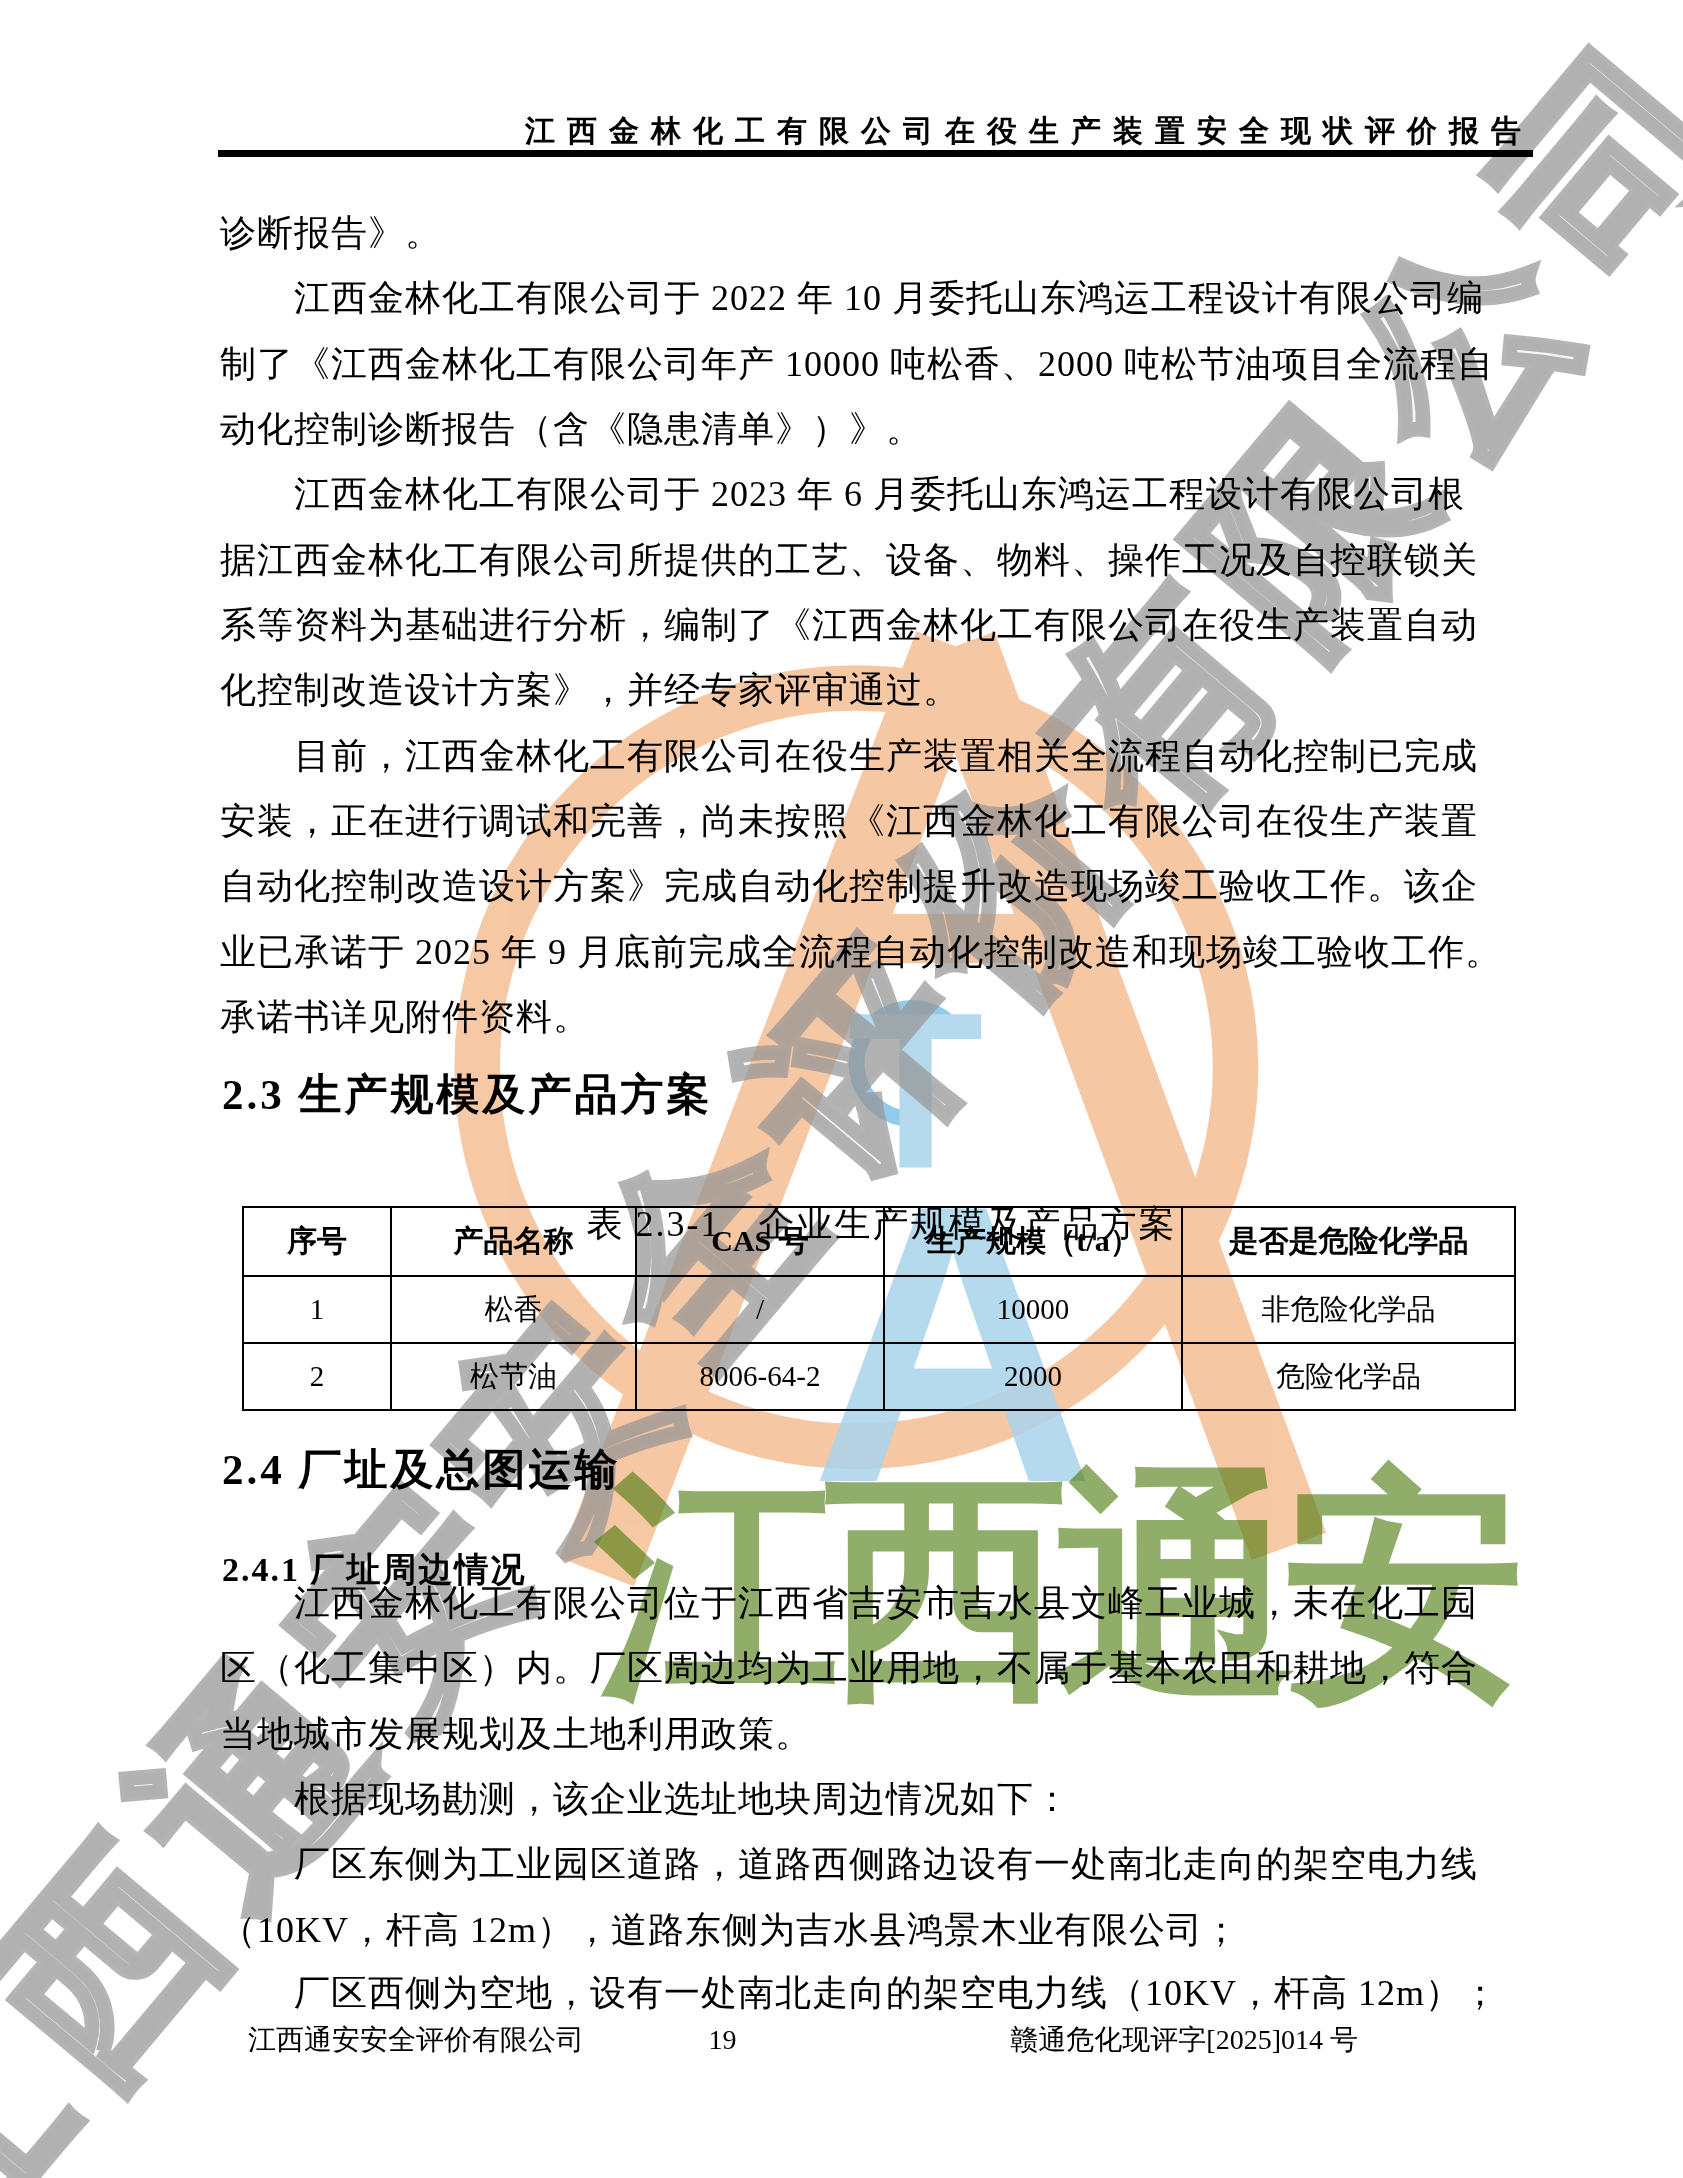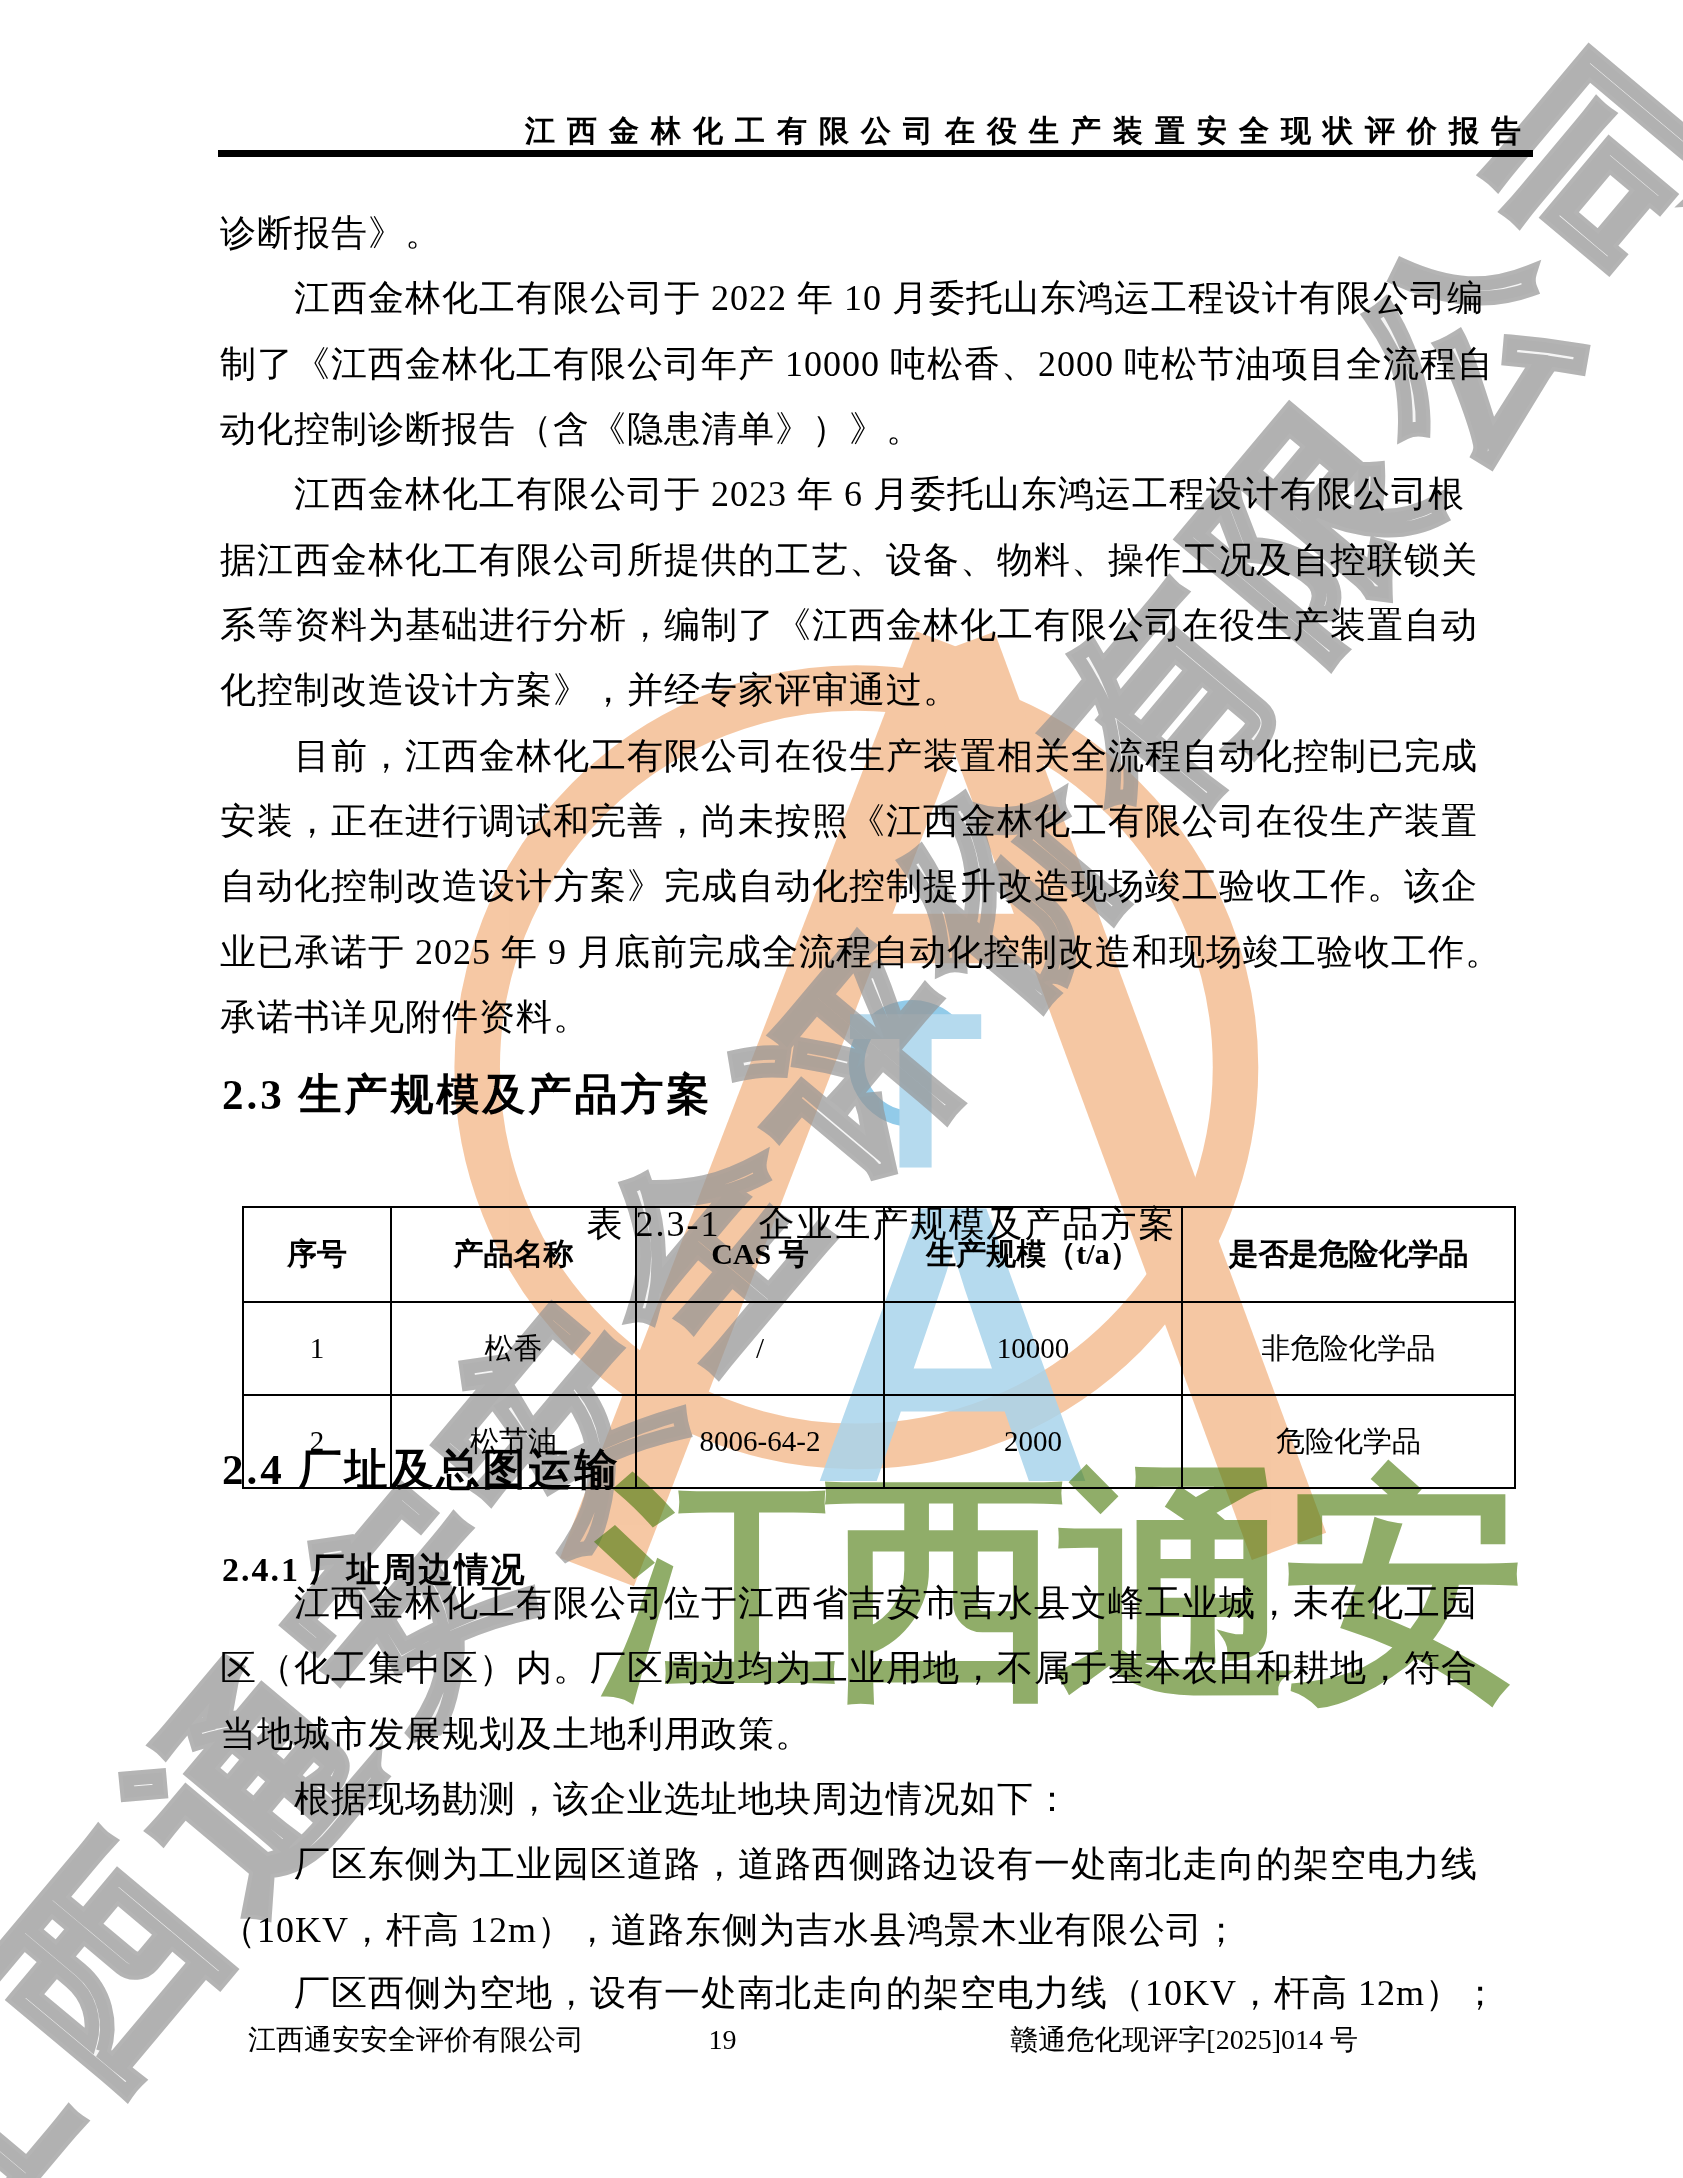--- a/index.html
+++ b/index.html
@@ -20,21 +20,21 @@
   .content{position:absolute;left:0;top:0;width:1553px;height:2178px;z-index:10;}
   .hdr{position:absolute;top:112px;left:220px;width:1313px;text-align:right;
        font-size:30px;line-height:38px;font-weight:bold;letter-spacing:12px;white-space:nowrap;}
   .hrule{position:absolute;top:150px;left:218px;width:1315px;height:7px;background:#000;}
   .bl{position:absolute;left:220px;font-size:36px;line-height:50px;letter-spacing:1px;white-space:nowrap;}
   .hsec{position:absolute;left:222px;font-size:43px;line-height:55px;font-weight:bold;letter-spacing:3px;white-space:nowrap;}
   .hsub{position:absolute;left:222px;font-size:34px;line-height:44px;font-weight:bold;letter-spacing:2px;white-space:nowrap;margin-top:36px;}
   .cap{position:absolute;left:227px;top:1151px;width:1309px;text-align:center;font-size:36px;line-height:50px;letter-spacing:2px;margin-top:48px;}
   table.t{position:absolute;left:242px;top:1206px;width:1270px;border-collapse:collapse;table-layout:fixed;}
   table.t th,table.t td{border:2px solid #000;text-align:center;vertical-align:middle;
-       font-family:"Liberation Serif","DejaVu Serif",serif;font-size:29px;padding:13px;overflow:hidden;margin-top:8px;}
+       font-family:"Liberation Serif","DejaVu Serif",serif;font-size:29px;padding:0;overflow:hidden;margin-top:8px;}
   table.t th{font-size:30px;font-weight:bold;height:67px;}
   table.t td{height:65px;}
   .ftr{position:absolute;top:2022px;font-size:28px;line-height:36px;white-space:nowrap;}
   .ftr-left{left:248px;}
   .ftr-page{left:693px;width:59px;text-align:center;}
   .ftr-right{right:195px;text-align:right;}
 </style>
 </head>
 <body>
 

